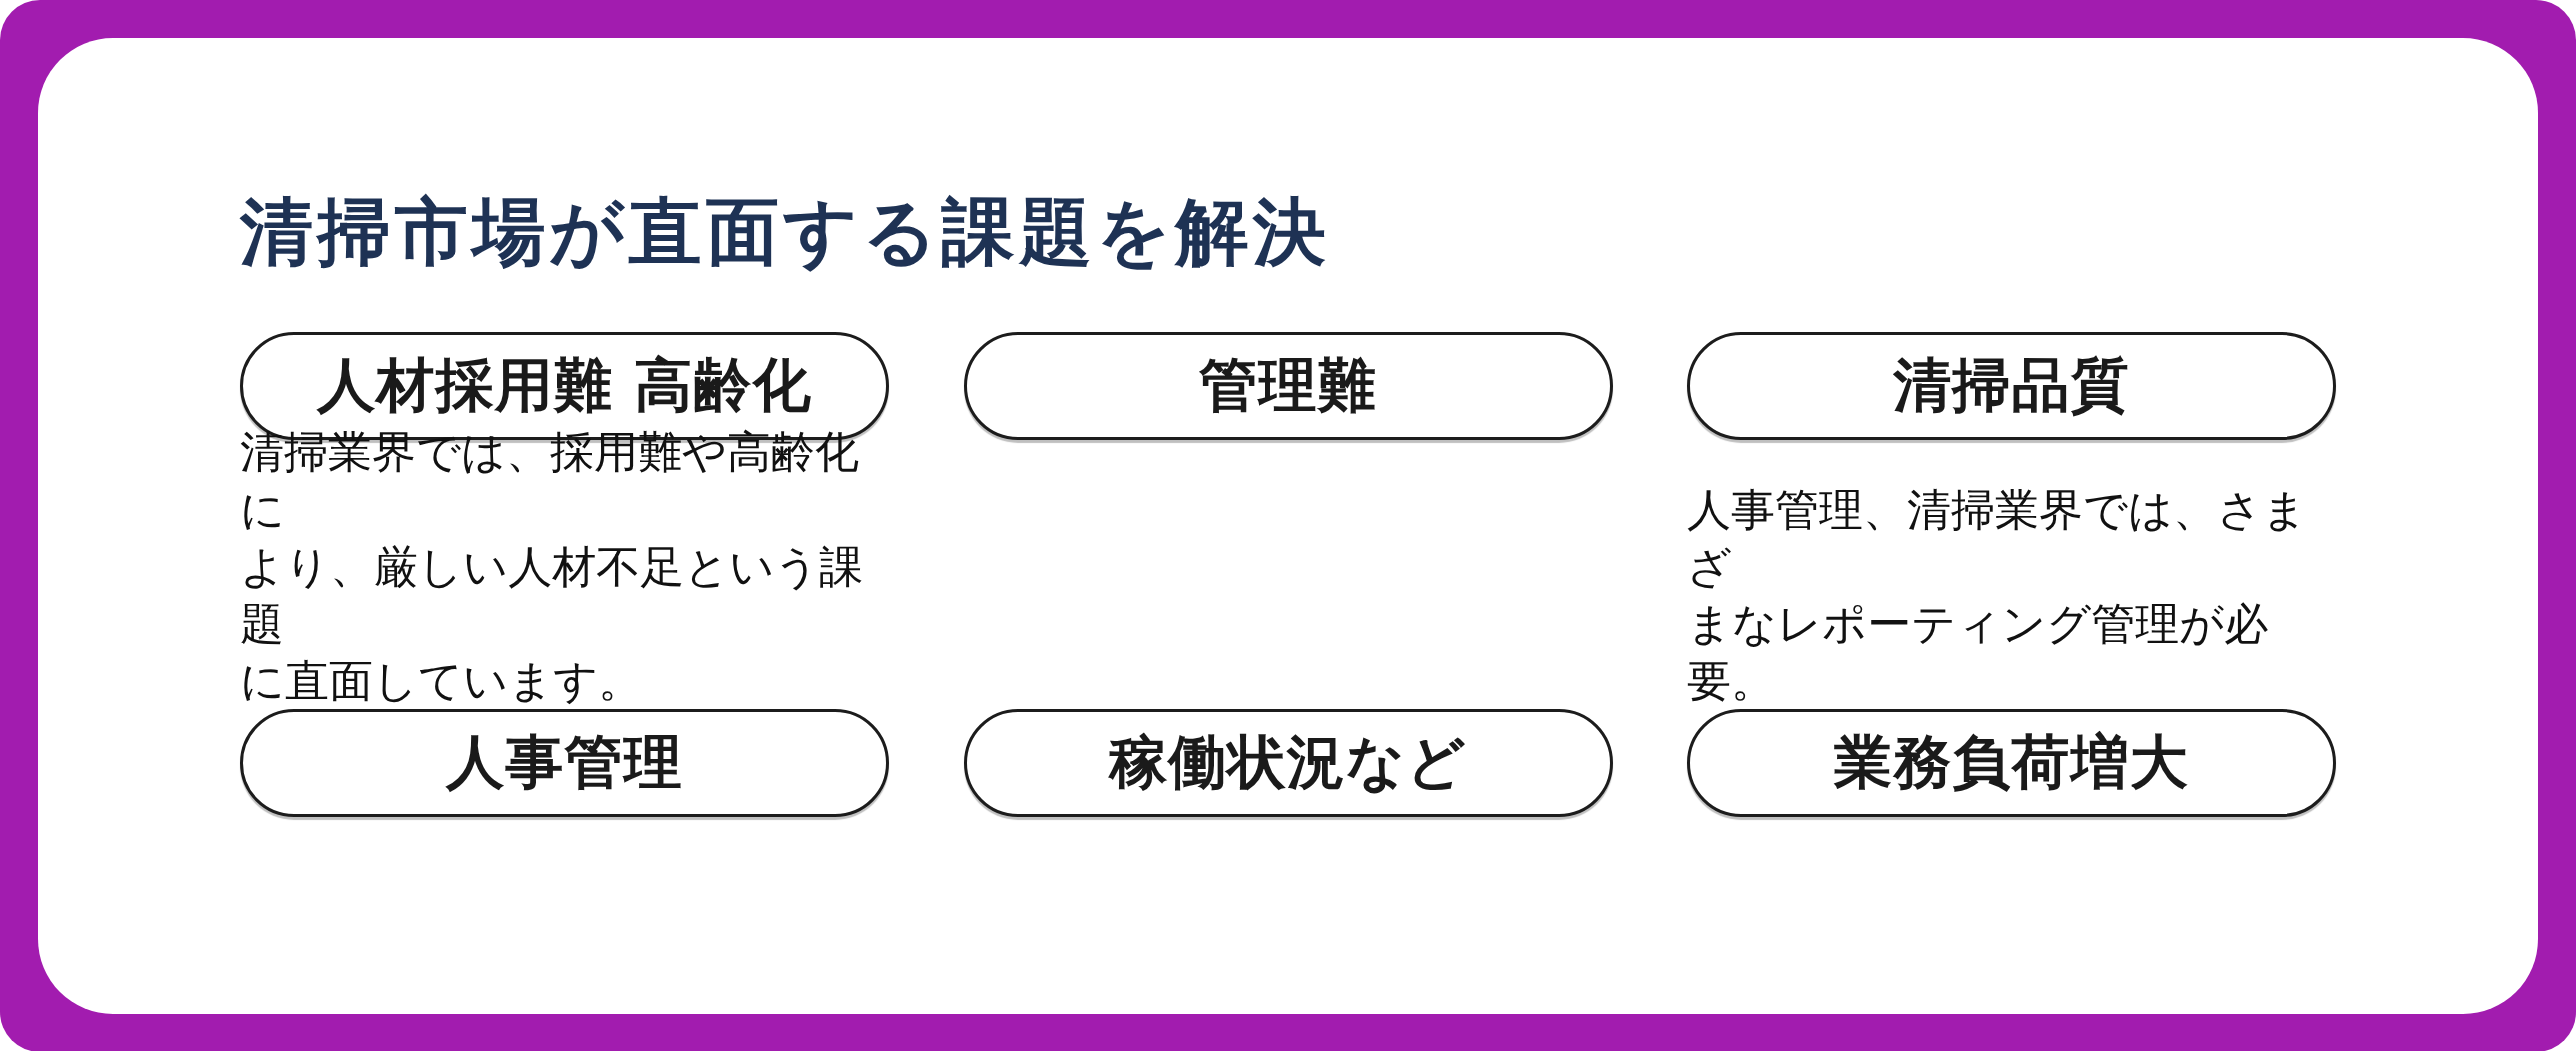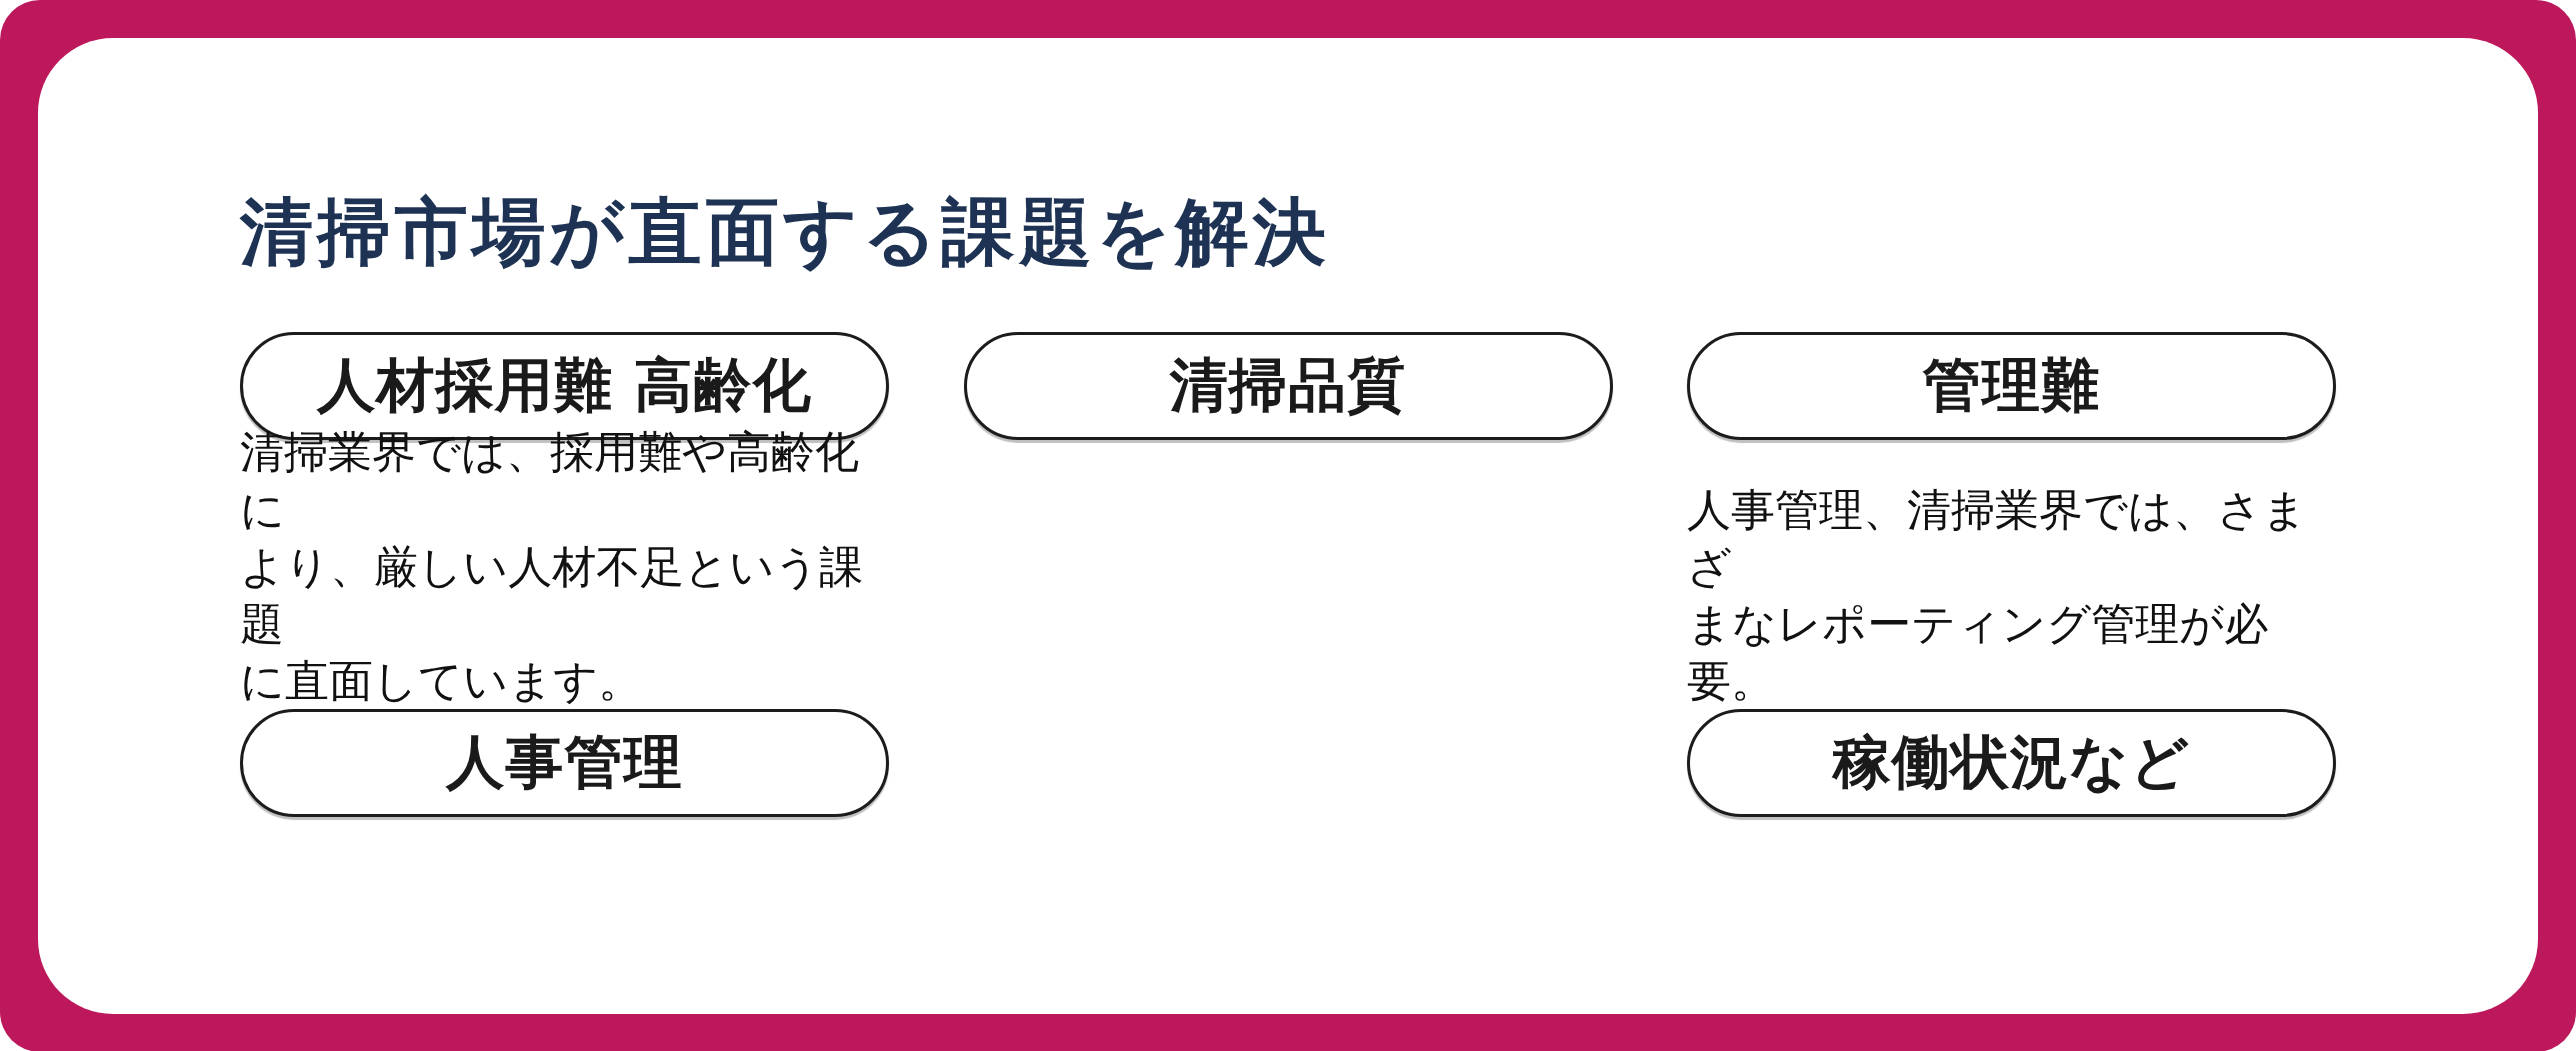--- a/index.html
+++ b/index.html
@@ -6,21 +6,21 @@
   html, body {
     margin: 0;
     padding: 0;
     background: #ffffff;
     font-family: "DejaVu Sans", "Liberation Sans", sans-serif;
   }
   .frame {
     position: relative;
     width: 2576px;
     height: 1052px;
-    background: #be185d;
+    background: #a21caf;
     border-radius: 40px;
     overflow: hidden;
   }
   .card {
     position: absolute;
     inset: 38px;
     background: #ffffff;
     border-radius: 75px;
     padding: 0 202px;
   }
@@ -67,32 +67,33 @@
 </head>
 <body>
 
 <div class="frame">
   <div class="card">
 
     <h1 class="page-title">清掃市場が直面する課題を解決</h1>
 
     <div class="row pills-top">
       <div class="pill">人材採用難 高齢化</div>
+      <div class="pill">管理難</div>
       <div class="pill">清掃品質</div>
-      <div class="pill">管理難</div>
     </div>
 
     <div class="row desc-row">
       <div class="col-cell description">清掃業界では、採用難や高齢化に
 より、厳しい人材不足という課題
 に直面しています。</div>
       <div class="col-cell description">人事管理、清掃業界では、さまざ
 まなレポーティング管理が必要。</div>
     </div>
 
     <div class="row pills-bottom">
       <div class="pill">人事管理</div>
       <div class="pill">稼働状況など</div>
+      <div class="pill">業務負荷増大</div>
     </div>
 
   </div>
 </div>
 
 
 </body></html>

